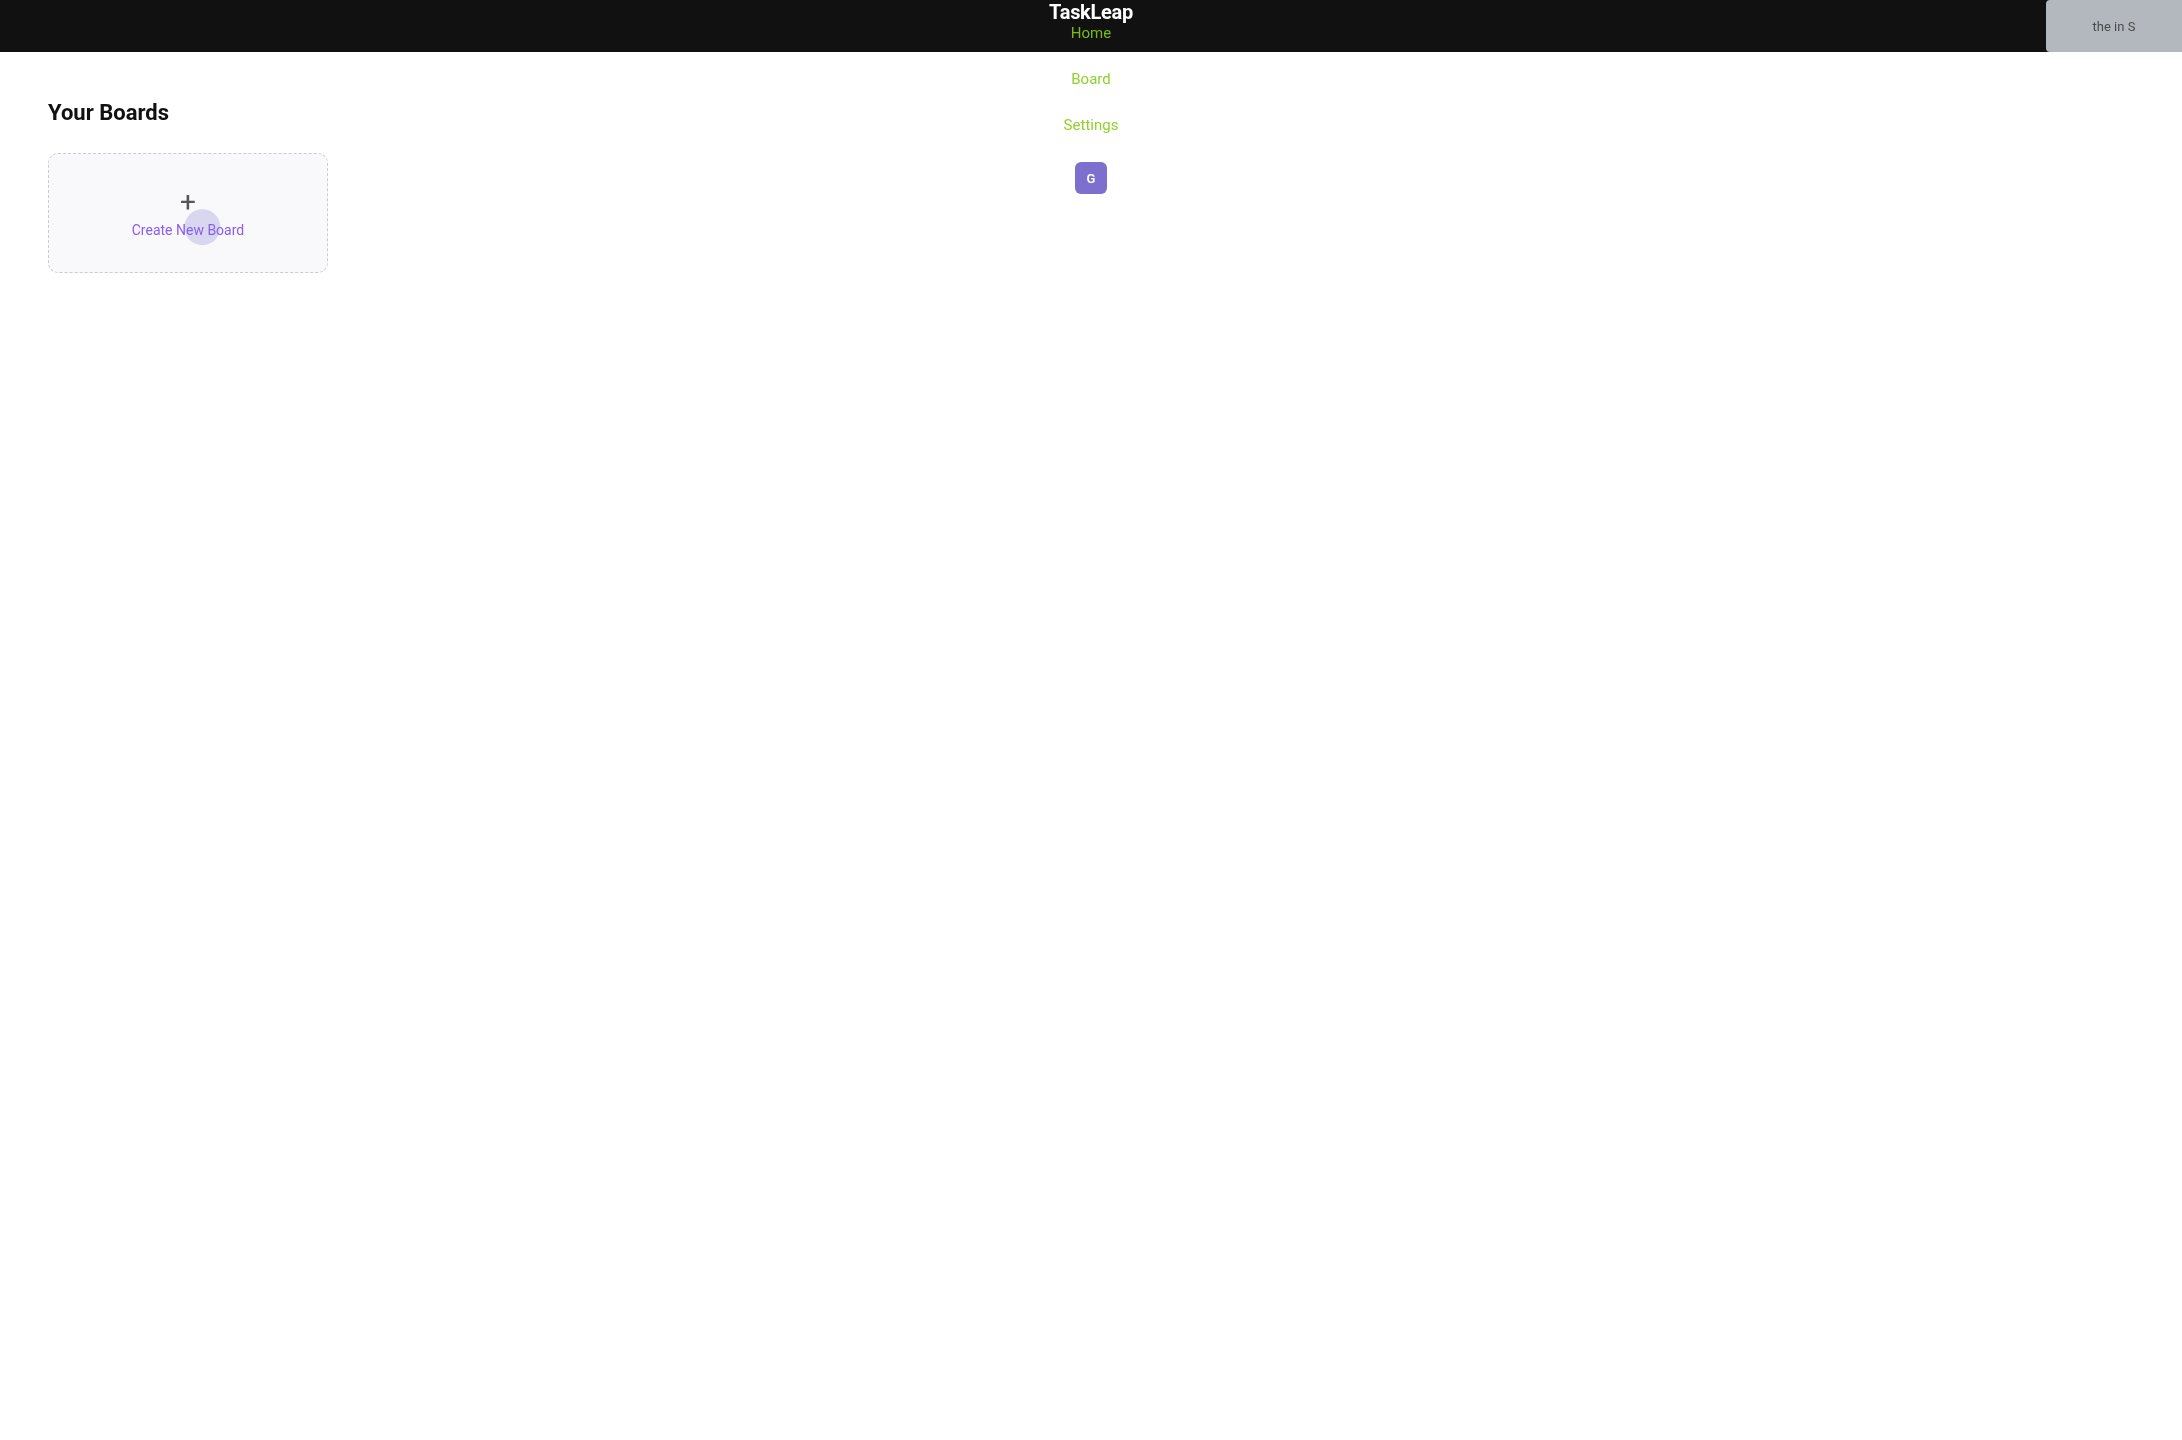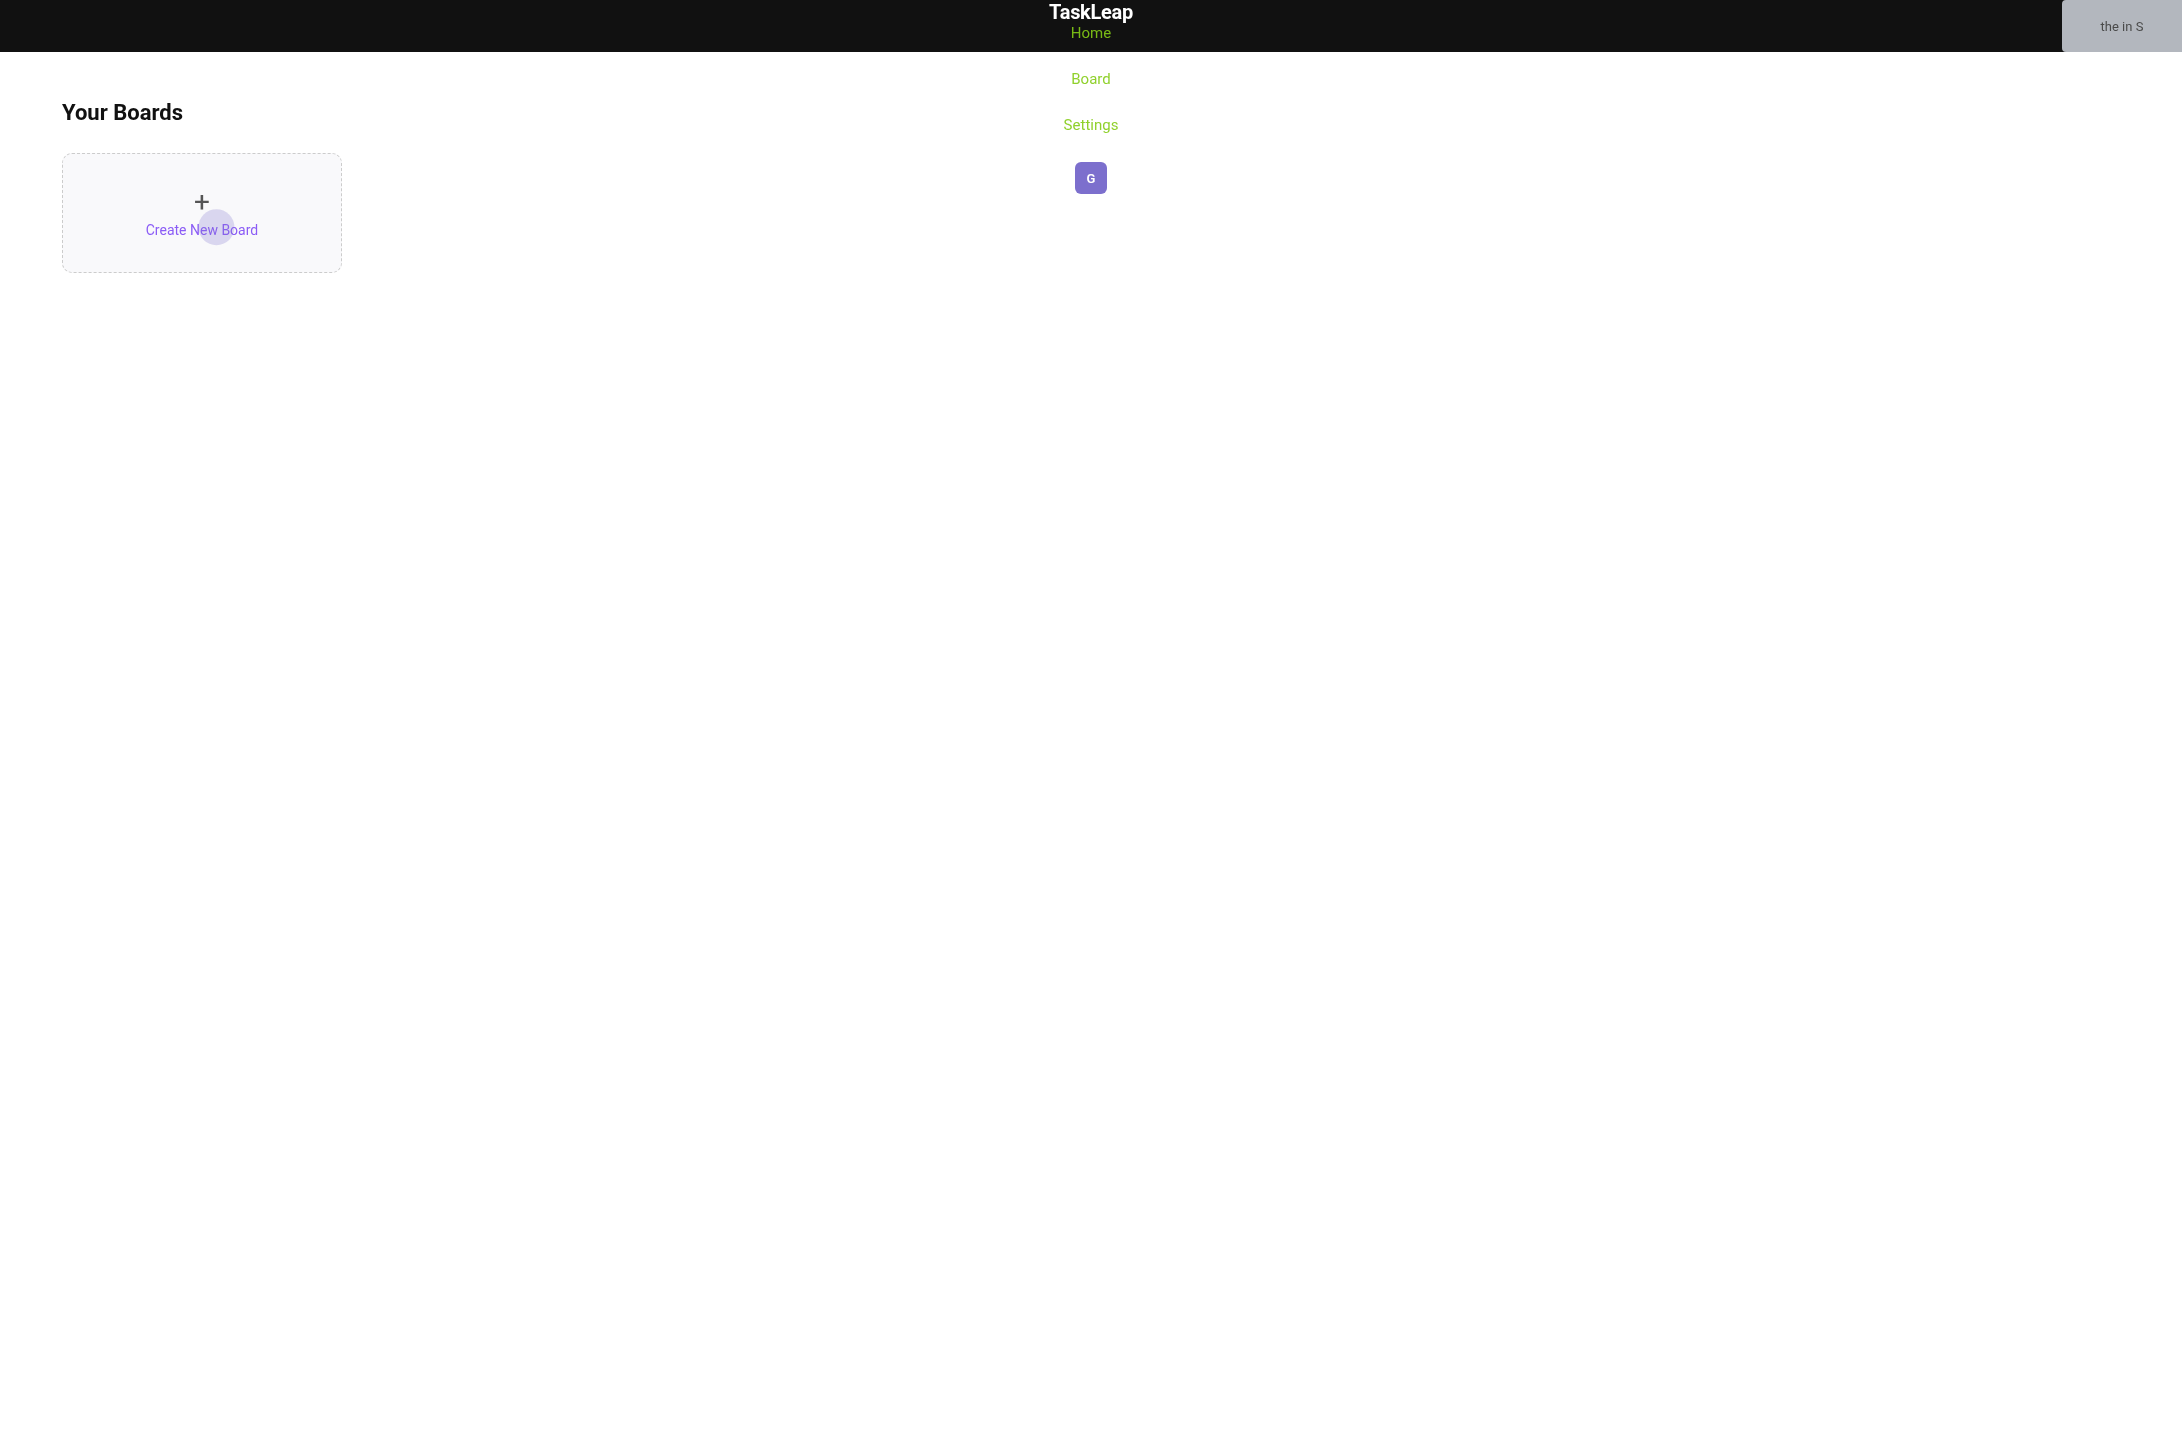--- a/index.html
+++ b/index.html
@@ -60,38 +60,37 @@
       font-size: 13px;
       font-weight: 600;
       cursor: pointer;
     }
 
     
     .tooltip-overflow {
       position: absolute;
       right: 0;
       top: 0;
-      width: 120px;
+      width: 136px;
       height: 52px;
       background: #d0d5dd;
       border-radius: 4px 0 0 4px;
       display: flex;
       align-items: center;
       justify-content: center;
       font-size: 13px;
       color: #555;
       overflow: hidden;
       pointer-events: none;
       opacity: 0.85;
     }
 
     
     .main-content {
-      padding: 48px 38px;
-      margin-left: 24px;
+      padding: 48px 48px;
     }
 
     .page-title {
       font-size: 22px;
       font-weight: 700;
       color: #111111;
       margin-bottom: 28px;
     }
 
     

